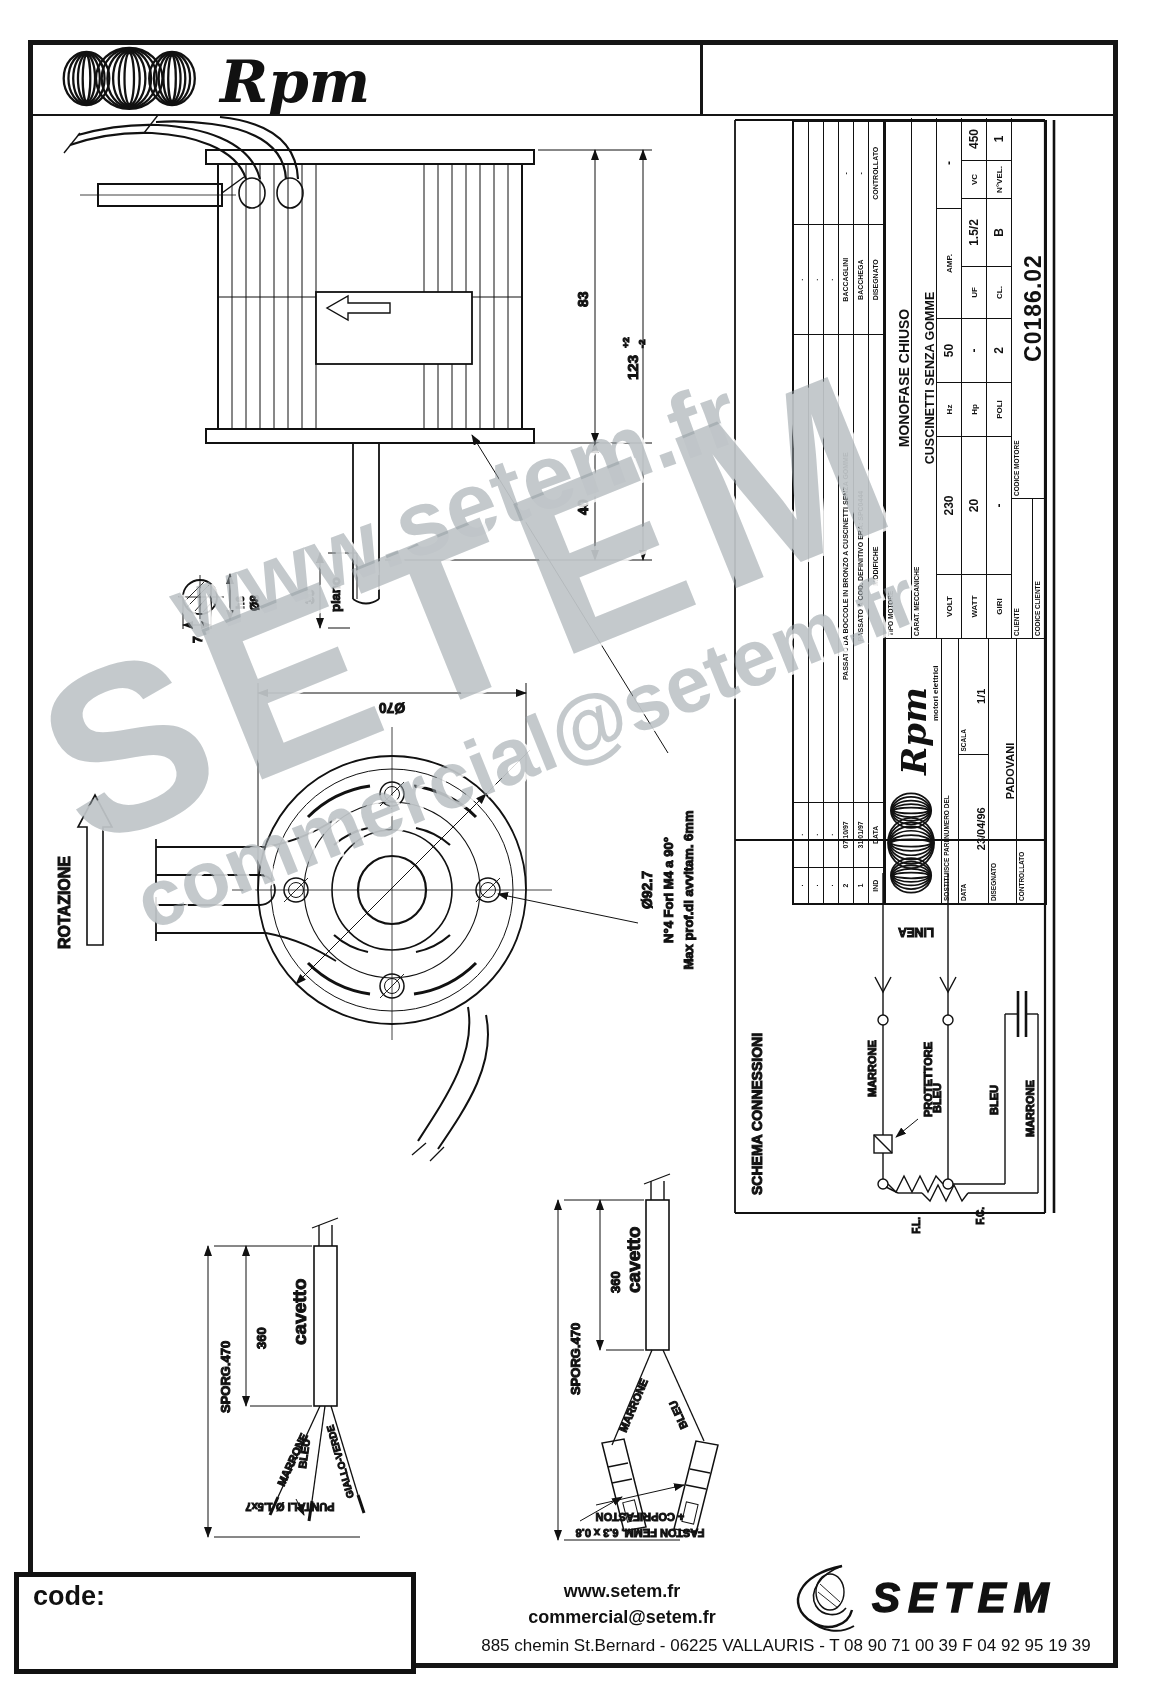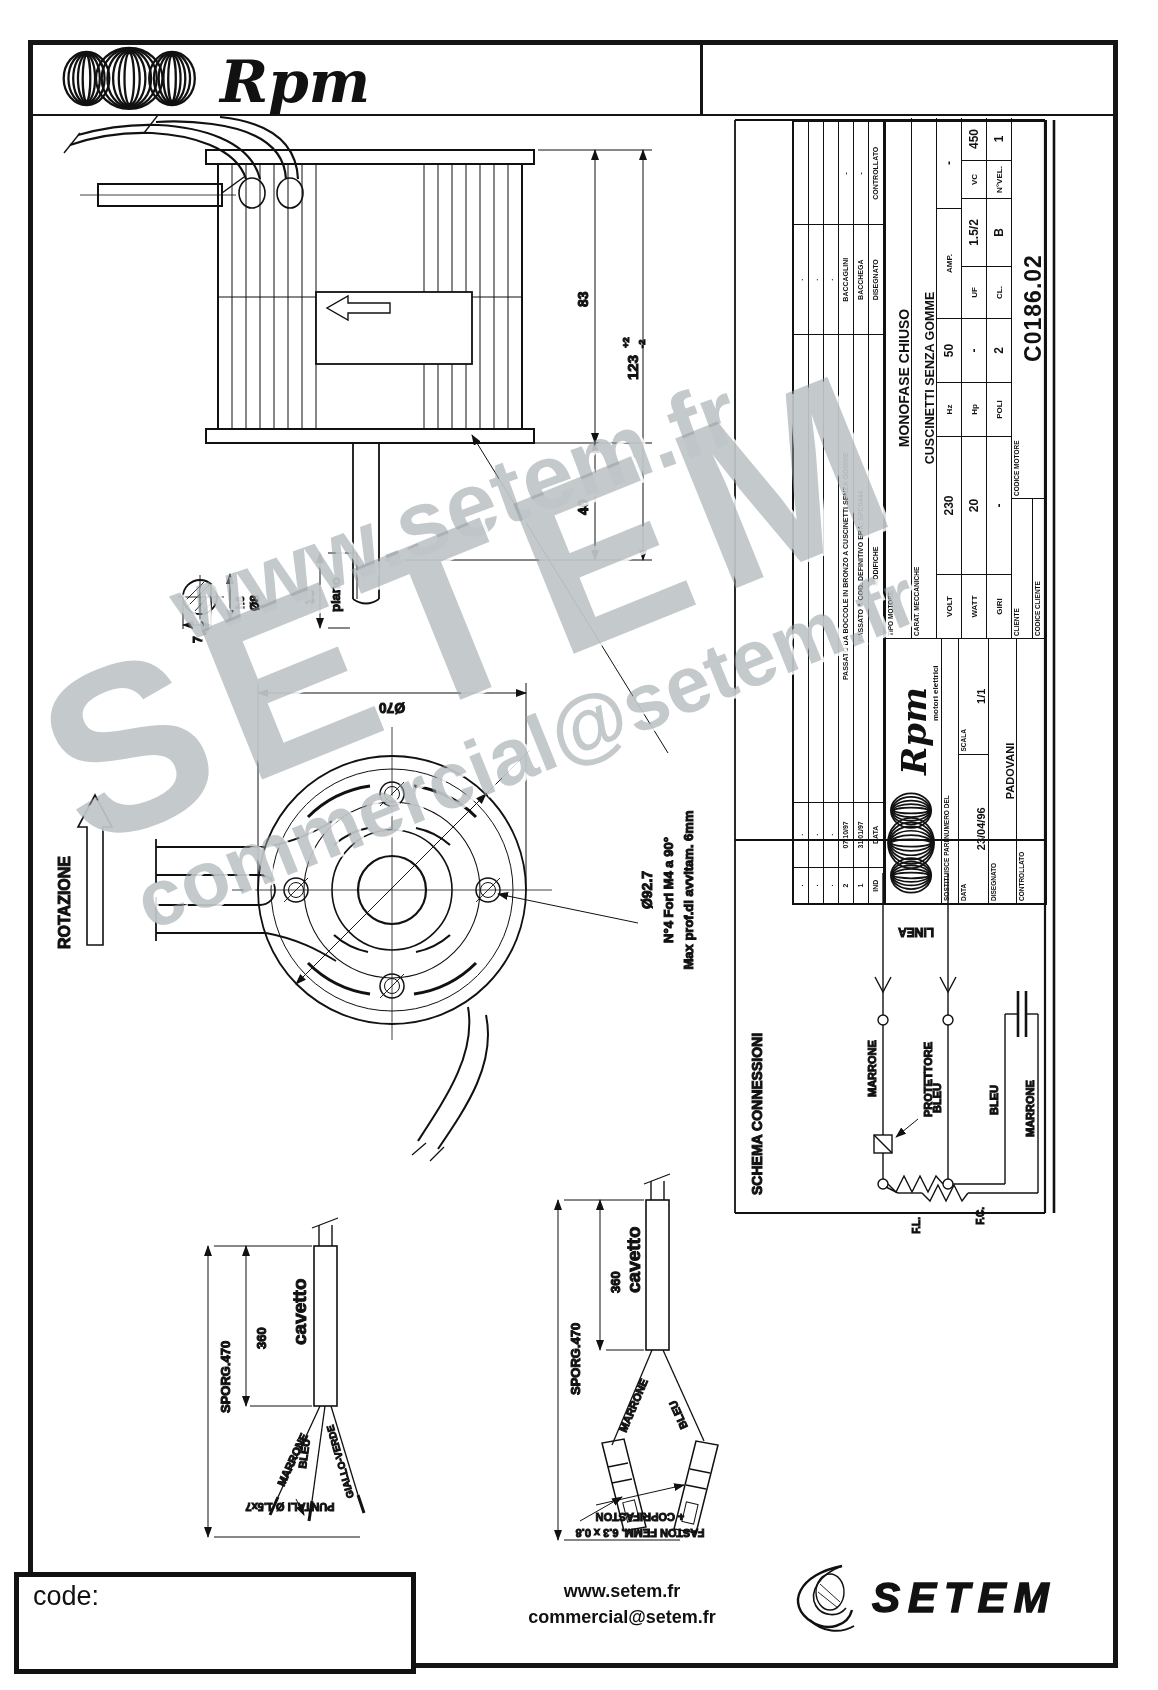--- a/index.html
+++ b/index.html
@@ -36,21 +36,21 @@
   .cval{width:100%;height:100%;display:flex;align-items:center;justify-content:center}
   .row{display:flex}
   .row>.cell{border-right:1px solid #111}
   .row>.cell:last-child{border-right:none}
   .nb{border-bottom:none}
   .wm{position:absolute;font-weight:bold;white-space:nowrap;pointer-events:none;z-index:6;
       color:rgba(148,156,163,0.55);text-shadow:3px 3px 0 rgba(255,255,255,0.85)}
   
   .codebox{position:absolute;left:14px;top:1572px;width:402px;height:102px;background:#fff;
            border:5px solid #111;box-sizing:border-box;z-index:8}
-  .codelabel{position:absolute;left:14px;top:4px;font-size:27px;font-weight:normal}
+  .codelabel{position:absolute;left:14px;top:4px;font-size:27px;font-weight:bold}
   .codenum{position:absolute;left:78px;top:30px;font-size:47px;font-weight:bold;letter-spacing:1px}
   .webcol{position:absolute;left:452px;top:1578px;width:340px;text-align:center;font-weight:bold;
           font-size:18px;line-height:1.45;z-index:8}
   .address{position:absolute;left:436px;top:1636px;width:700px;text-align:center;font-size:17px;z-index:8}
   .setemlogo{position:absolute;left:780px;top:1558px;z-index:8}
 </style>
 </head>
 <body>
 
 <div class="page">
@@ -552,20 +552,21 @@
   <div class="wm" style="left:55px;top:640px;font-size:235px;letter-spacing:18px;transform:rotate(-22deg);transform-origin:0 50%">SETEM</div>
   <div class="wm" style="left:140px;top:860px;font-size:80px;transform:rotate(-22deg);transform-origin:0 50%">commercial@setem.fr</div>
 
   <div class="codebox">
     <div class="codelabel">code:</div>
   </div>
   <div class="webcol">
     <div>www.setem.fr</div>
     <div>commercial@setem.fr</div>
   </div>
+  <div class="address">885 chemin St.Bernard  -  06225 VALLAURIS  -  T 08 90 71 00 39   F 04 92 95 19 39</div>
   <svg class="setemlogo" width="350" height="76">
     <g stroke="#111" fill="none">
       <path d="M62,8 C20,16 4,46 32,64 C48,74 68,68 72,52" stroke-width="2.4"></path>
       <path d="M62,8 C40,16 28,34 36,48 C42,58 58,60 66,50" stroke-width="1.6"></path>
       <ellipse cx="50" cy="34" rx="14" ry="18" stroke-width="1.4"></ellipse>
       <path d="M30,62 C42,74 60,76 74,68" stroke-width="2"></path>
       <line x1="40" y1="26" x2="60" y2="44" stroke-width="0.9"></line>
       <line x1="38" y1="34" x2="58" y2="50" stroke-width="0.9"></line>
     </g>
     <text x="92" y="54" font-size="42" font-style="italic" letter-spacing="8" fill="#fff" stroke="#111" stroke-width="1.5" style="paint-order:stroke">SETEM</text>

